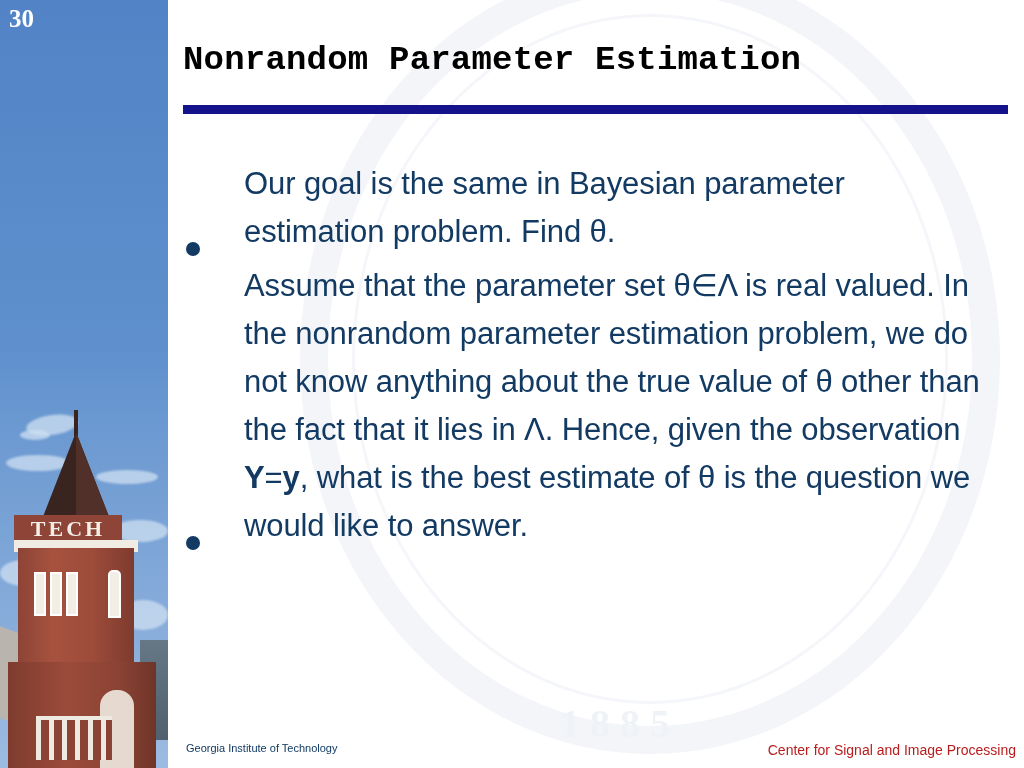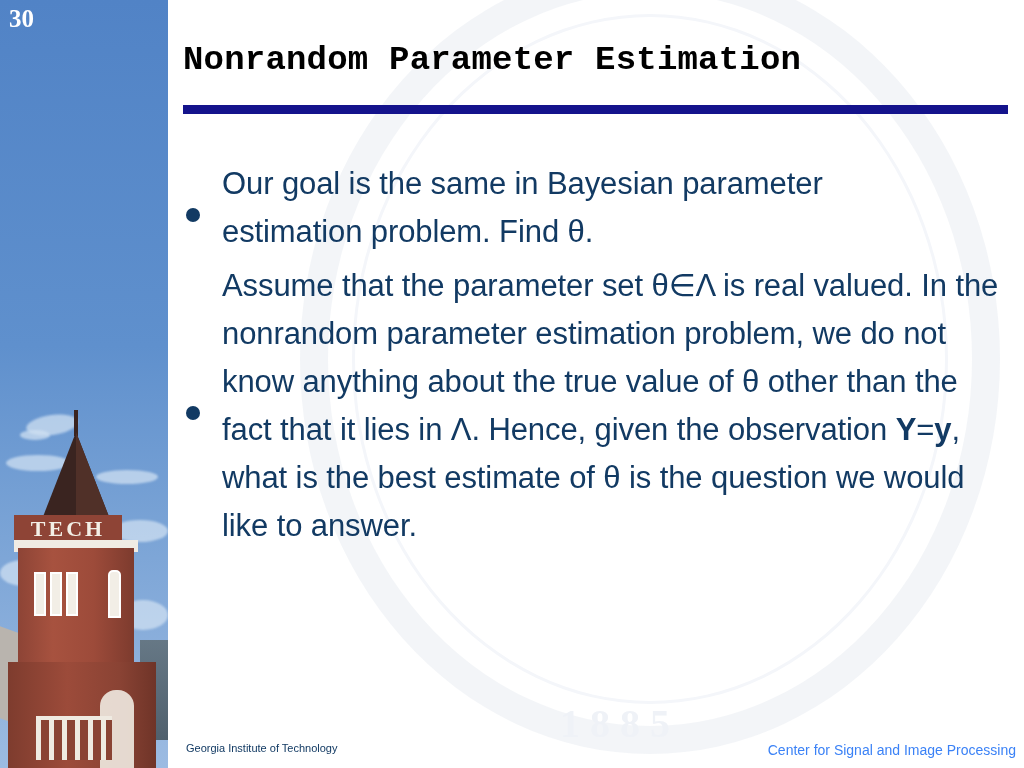--- a/index.html
+++ b/index.html
@@ -203,22 +203,23 @@
 
   
   .body {
     position: absolute;
     left: 186px; top: 160px;
     width: 826px;
     color: #123a63;
   }
   .bullet-row {
     display: flex;
-    align-items: center;
+    align-items: flex-end;
     margin-bottom: 6px;
+    gap: 22px;
   }
   .bullet-dot {
     flex: 0 0 auto;
     width: 14px; height: 14px;
     border-radius: 50%;
     background: #123a63;
     margin-top: 14px;
     margin-right: 22px;
   }
   .bullet-text {
@@ -236,21 +237,21 @@
     position: absolute;
     left: 186px; top: 742px;
     font-size: 11px;
     color: #123a63;
     font-family: "Liberation Sans", sans-serif;
   }
   .footer-right {
     position: absolute;
     right: 8px; top: 742px;
     font-size: 14px;
-    color: #3b82f6;
+    color: #b91c1c;
     font-family: "Liberation Sans", sans-serif;
   }
 </style>
 </head>
 <body>
 
 <div class="slide">
 
   <div class="sidebar">
     <div class="sky"></div>

